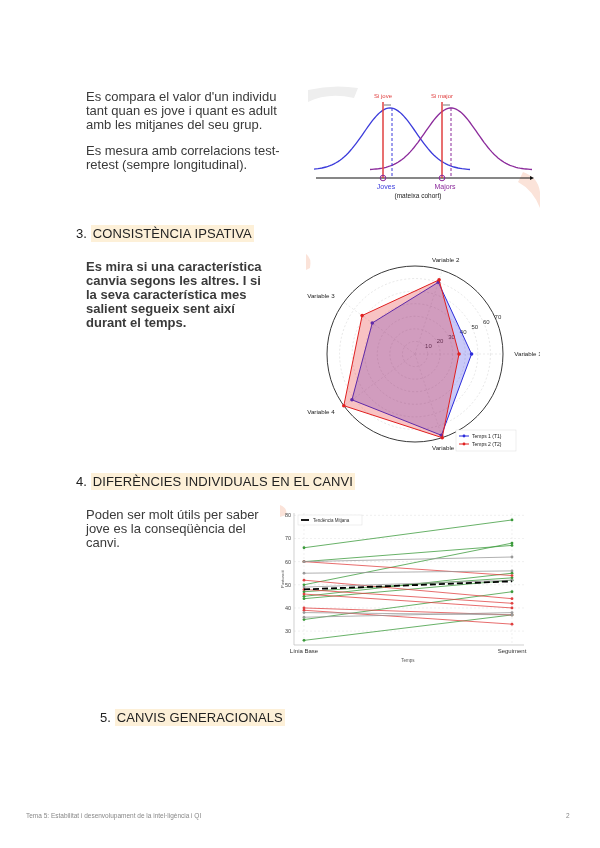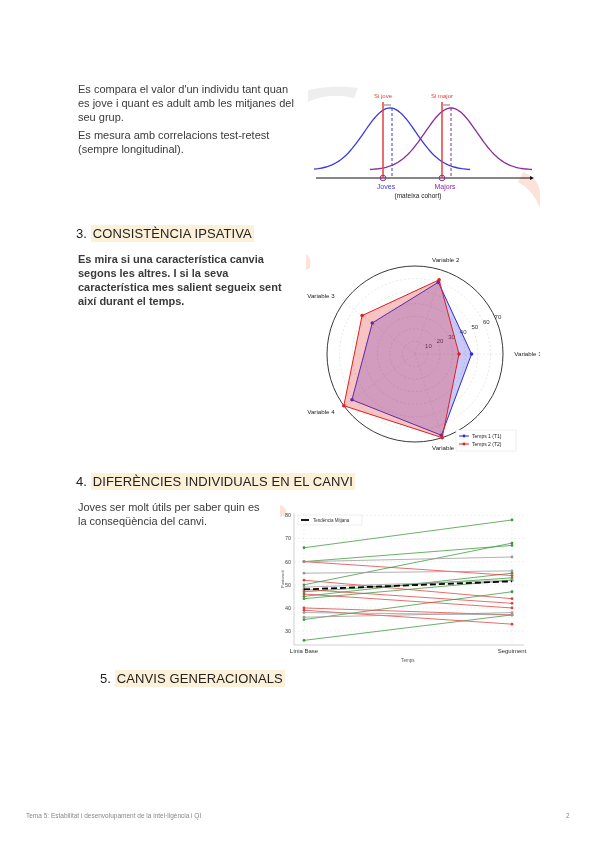--- a/index.html
+++ b/index.html
@@ -1,19 +1,19 @@
 <!DOCTYPE html>
 <html><head>
   <meta charset="utf-8">
   <style>
     html, body { margin: 0; padding: 0; background: #ffffff; }
     body { width: 600px; height: 848px; position: relative; overflow: hidden;
       font-family: "Liberation Sans", sans-serif; color: #333333; }
     .abs { position: absolute; }
-    .para { font-size: 11px; line-height: 14px; color: #3a3a3a; margin: 4px; }
+    .para { font-size: 13px; line-height: 14px; color: #3a3a3a; margin: 12px; }
     .para + .para { margin-top: 4px; }
     .heading { font-size: 13px; color: #222; letter-spacing: 0.1px; }
     .heading .hl { background: #fdf0d8; padding: 1px 2px; }
     .footer { font-size: 6.5px; color: #888; }
     svg text { font-family: "Liberation Sans", sans-serif; }
   </style>
 </head>
 <body>
 
 <div class="abs" style="left:74px; top:78px; width:230px;">
@@ -112,21 +112,21 @@
         <text x="166" y="192" font-size="5" fill="#222">Temps 2 (T2)</text>
       </g>
   </svg>
 </div>
 
 <div class="abs heading" style="left:76px; top:474px;">
   <span>4.</span>
   <span class="hl">DIFERÈNCIES INDIVIDUALS EN EL CANVI</span>
 </div>
 <div class="abs" style="left:74px; top:496px; width:200px;">
-  <p class="para">Joves ser molt útils per saber quin es la conseqüència del canvi.</p>
+  <p class="para">Poden ser molt útils per saber jove es la conseqüència del canvi.</p>
 </div>
 
 <div class="abs" style="left:280px; top:505px; width:262px; height:165px;">
   <svg id="line-svg" width="262" height="165" viewBox="0 0 262 165">
     <path d="M0 0 Q8 3 6 10 L0 12 Z" fill="#fbe3d9"></path>
     <g id="line-grid">
         <line x1="14" y1="126.10526315789474" x2="244" y2="126.10526315789474" stroke="#e6e6e6" stroke-width="0.6" stroke-dasharray="2,2"></line>
         <line x1="14" y1="102.94736842105263" x2="244" y2="102.94736842105263" stroke="#e6e6e6" stroke-width="0.6" stroke-dasharray="2,2"></line>
         <line x1="14" y1="79.78947368421052" x2="244" y2="79.78947368421052" stroke="#e6e6e6" stroke-width="0.6" stroke-dasharray="2,2"></line>
         <line x1="14" y1="56.631578947368425" x2="244" y2="56.631578947368425" stroke="#e6e6e6" stroke-width="0.6" stroke-dasharray="2,2"></line>
@@ -210,19 +210,19 @@
         <text x="4" y="74" font-size="4" fill="#555" text-anchor="middle" transform="rotate(-90 4 74)">Puntuació</text>
       </g>
     <g id="line-legend">
         <rect x="18" y="10" width="64" height="10" fill="#fff" stroke="#ddd" stroke-width="0.5"></rect>
         <line x1="21" y1="15" x2="29" y2="15" stroke="#000" stroke-width="1.8"></line>
         <text x="33" y="17" font-size="4.5" fill="#333">Tendència Mitjana</text>
       </g>
   </svg>
 </div>
 
-<div class="abs heading" style="left:76px; top:671px;padding-left:24px;">
+<div class="abs heading" style="left:76px; top:710px;padding-left:24px;">
   <span>5.</span>
   <span class="hl">CANVIS GENERACIONALS</span>
 </div>
 
 <div class="abs footer" style="left:26px; top:812px;">Tema 5: Estabilitat i desenvolupament de la intel·ligència i QI</div>
 <div class="abs footer" style="left:566px; top:812px;">2</div>
 
 </body></html>

